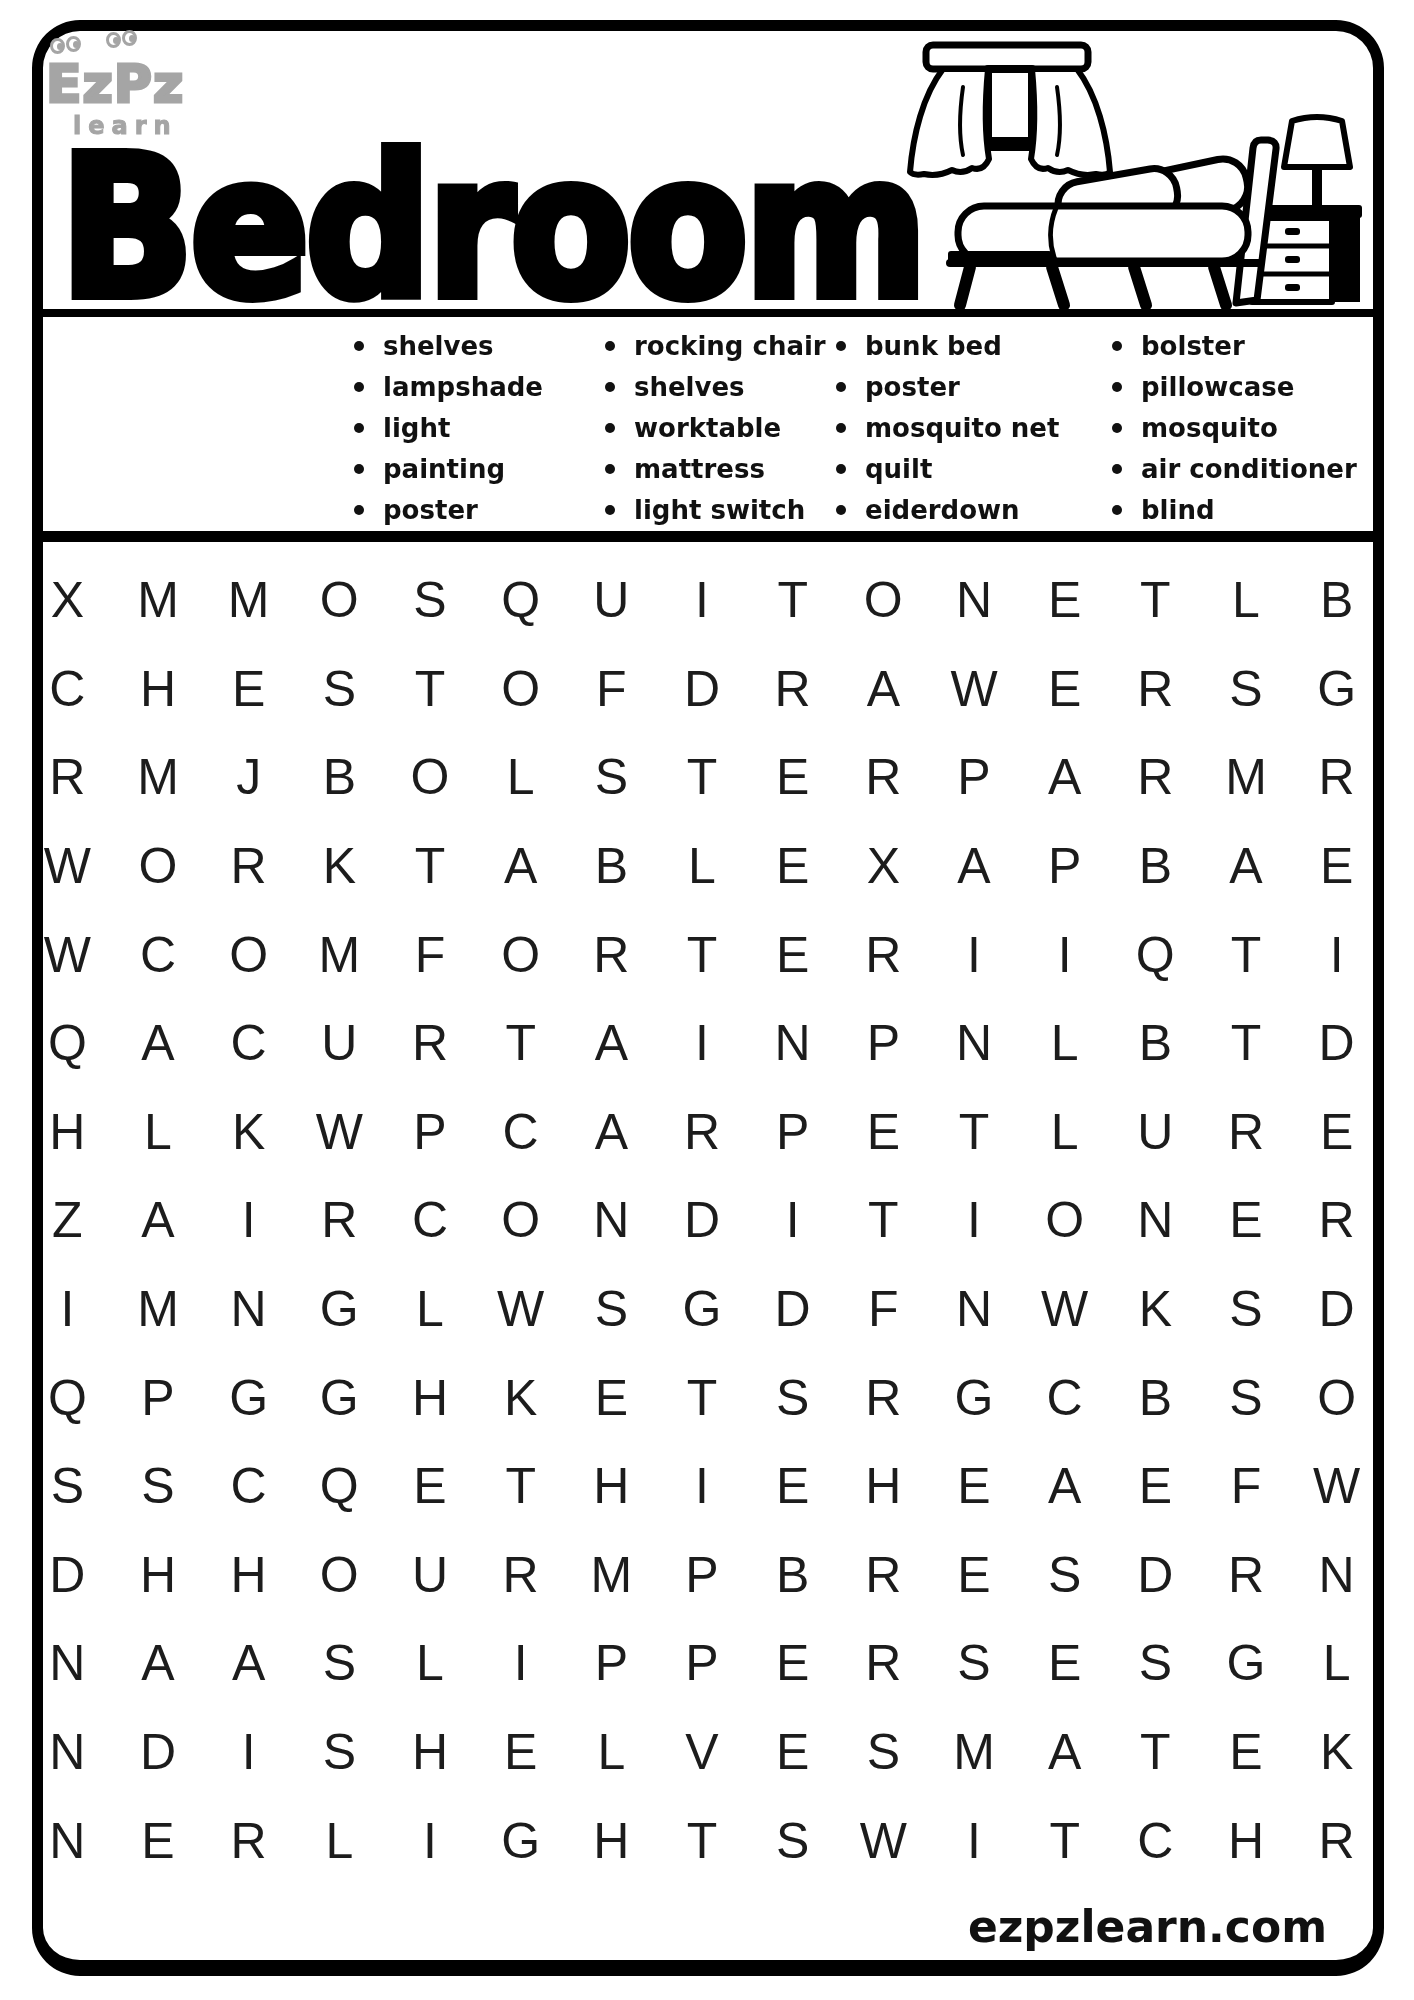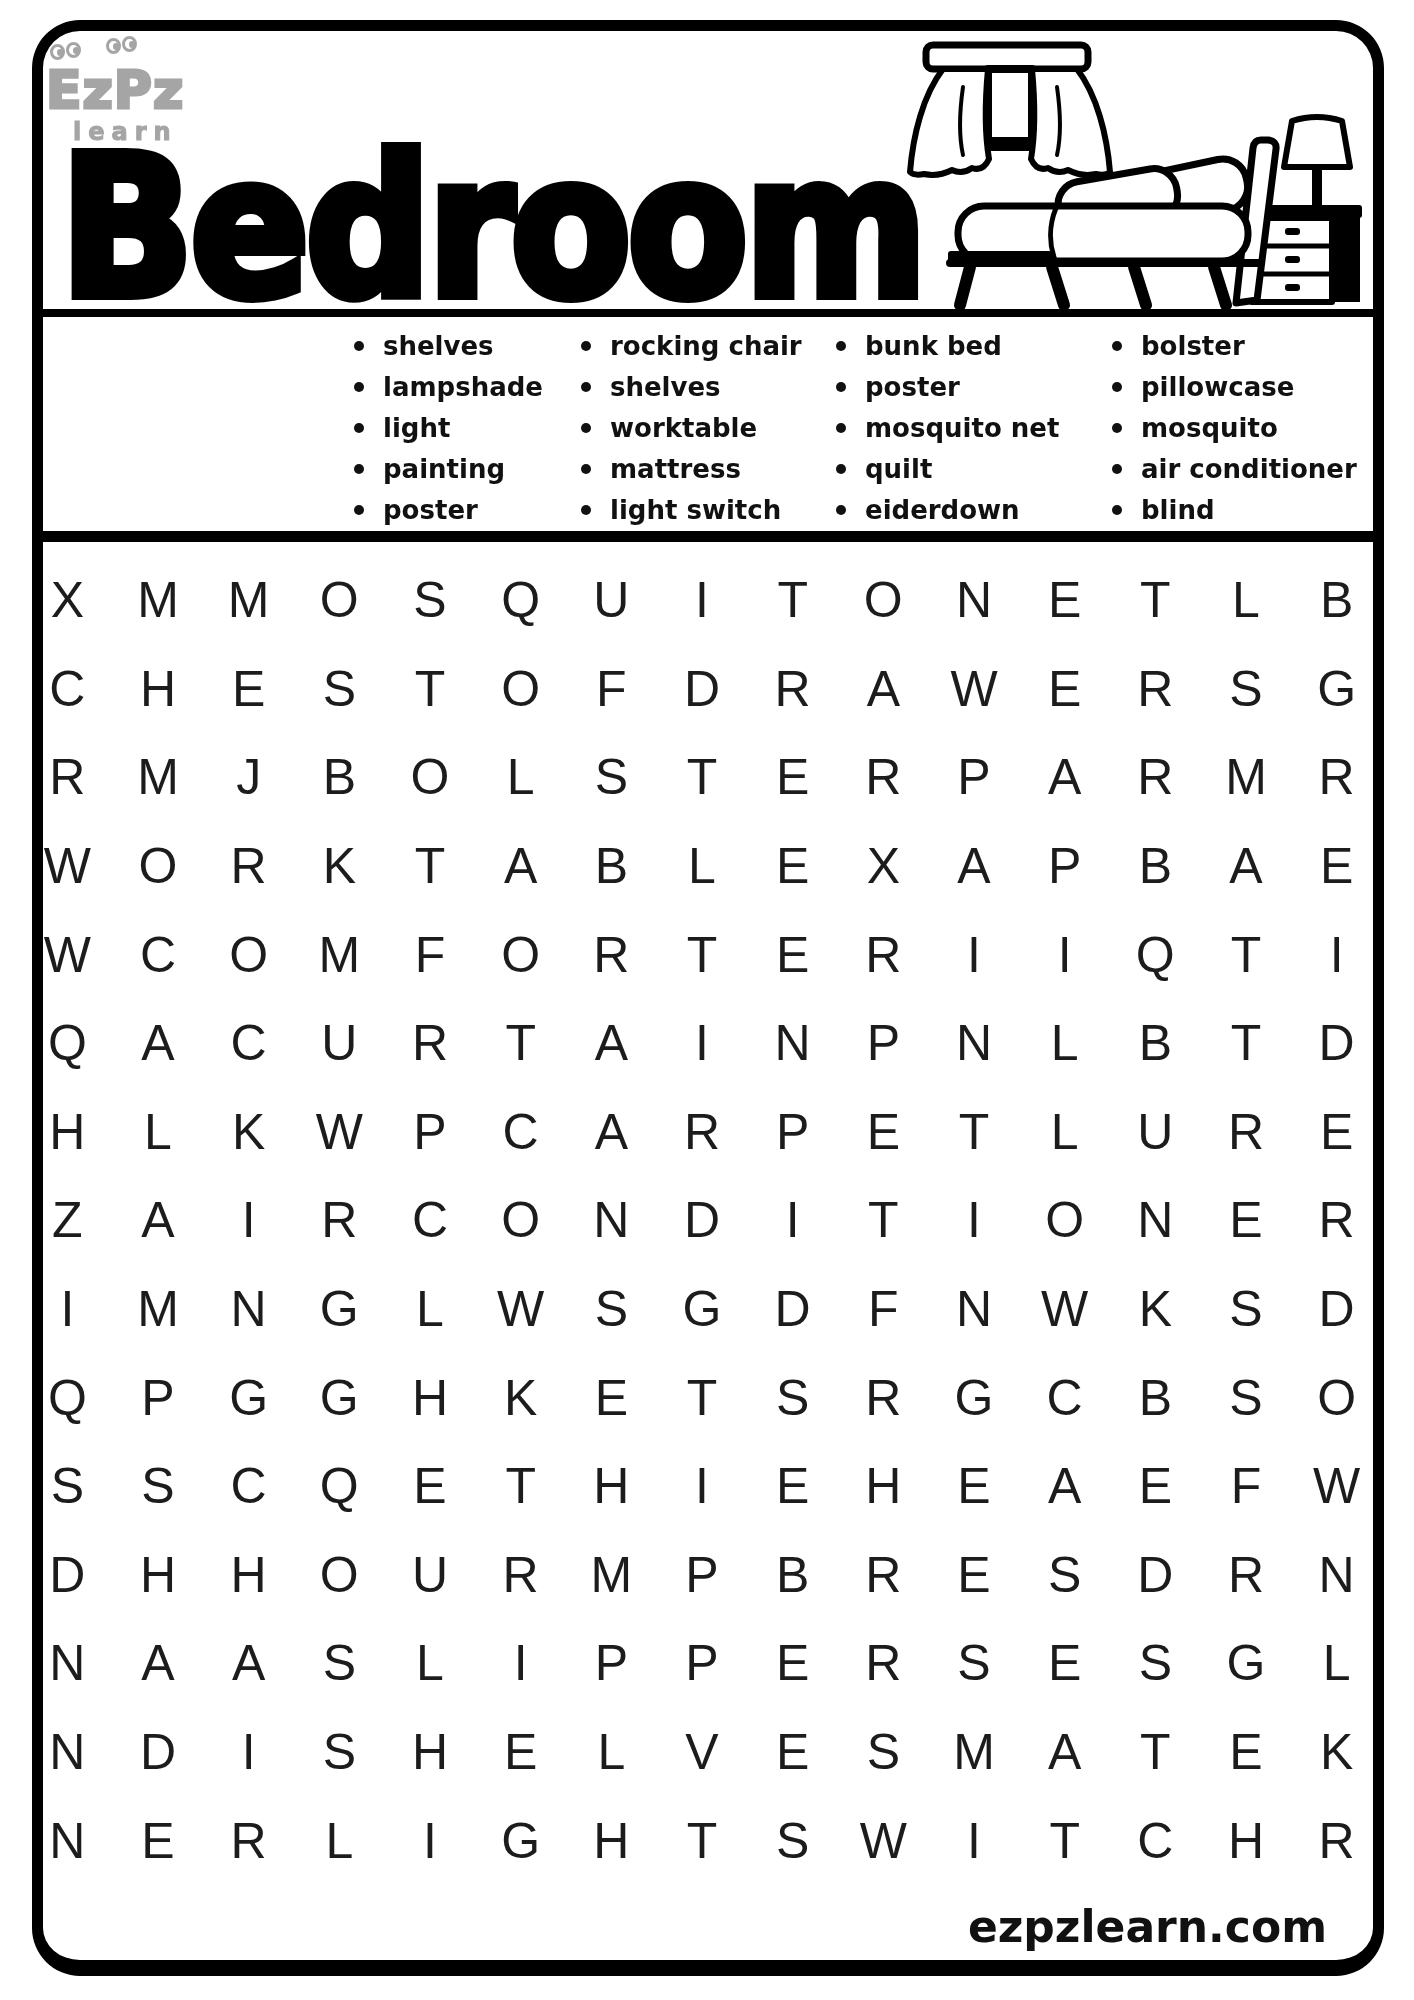--- a/index.html
+++ b/index.html
@@ -9,21 +9,21 @@
     background:#ffffff; overflow:hidden;
     font-family:"DejaVu Sans", sans-serif; color:#000;
   }
   
   .frame {
     position:absolute; left:32px; top:20px; width:1352px; height:1956px;
     border:11px solid #000; border-bottom-width:16px; border-radius:48px;
     pointer-events:none;
   }
   
-  .logo { position:absolute; left:46px; top:32px; width:180px; }
+  .logo { position:absolute; left:46px; top:26px; width:180px; }
   .logo-eyes { position:absolute; top:2px; left:2px; width:150px; height:34px; }
   .eye { position:absolute; width:15px; height:16px; background:#fff;
          border:3px solid #a5a5a5; border-radius:50%; }
   .eye::after { content:""; position:absolute; left:4px; top:2px; width:6px; height:7px;
                 background:#a5a5a5; border-radius:50%; }
   .eye.e1{left:2px;top:10px;} .eye.e2{left:18px;top:8px;}
   .eye.e3{left:58px;top:4px;} .eye.e4{left:74px;top:2px;}
   .logo-main {
     font-size:52px; font-weight:bold; letter-spacing:1px; line-height:1;
     color:#a5a5a5; -webkit-text-stroke:3px #a5a5a5; margin-top:32px;
@@ -39,21 +39,21 @@
     color:#000; -webkit-text-stroke:10px #000;
     transform:scaleX(.9); transform-origin:left top; white-space:nowrap;
   }
   
   .rule-top   { position:absolute; left:32px; top:309px; width:1352px; height:8px;  background:#000; }
   .rule-thick { position:absolute; left:32px; top:531px; width:1352px; height:11px; background:#000; }
   
   .illu { position:absolute; left:720px; top:25px; width:650px; height:290px; }
   
   .word-col { position:absolute; top:325px; }
-  .word-col.c1{left:52px;} .word-col.c2{left:354px;} .word-col.c3{left:581px;}
+  .word-col.c1{left:52px;} .word-col.c2{left:354px;} .word-col.c3{left:605px;}
   .word-col.c4{left:836px;} .word-col.c5{left:1112px;}
   .word-item { display:flex; align-items:center; height:41px; }
   .bullet { width:10px; height:10px; border-radius:50%; background:#111; margin-right:19px; flex:none; }
   .word-text { font-size:26px; font-weight:bold; color:#111; white-space:nowrap; line-height:1; }
   
   .grid {
     position:absolute; left:22px; top:556px; width:1360px; height:1329px;
     display:grid; grid-template-columns:repeat(15,1fr); grid-template-rows:repeat(15,1fr);
   }
   .cell {

